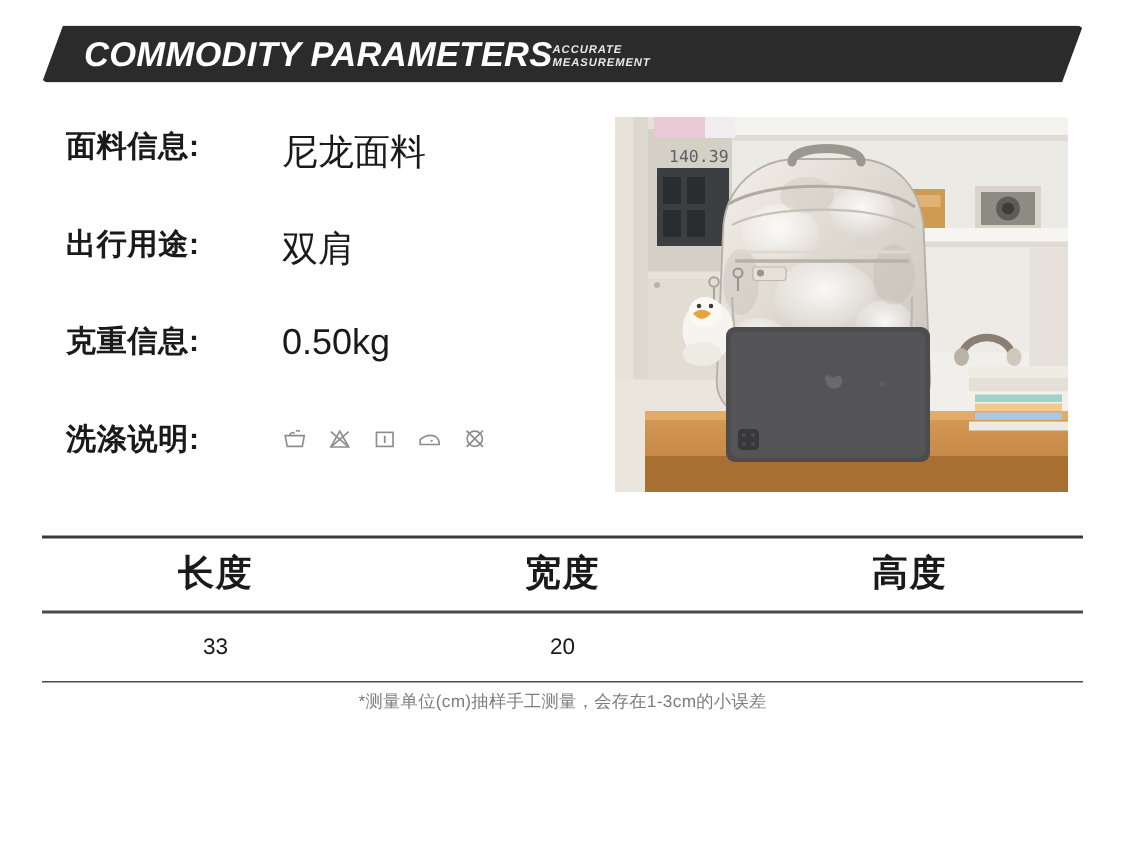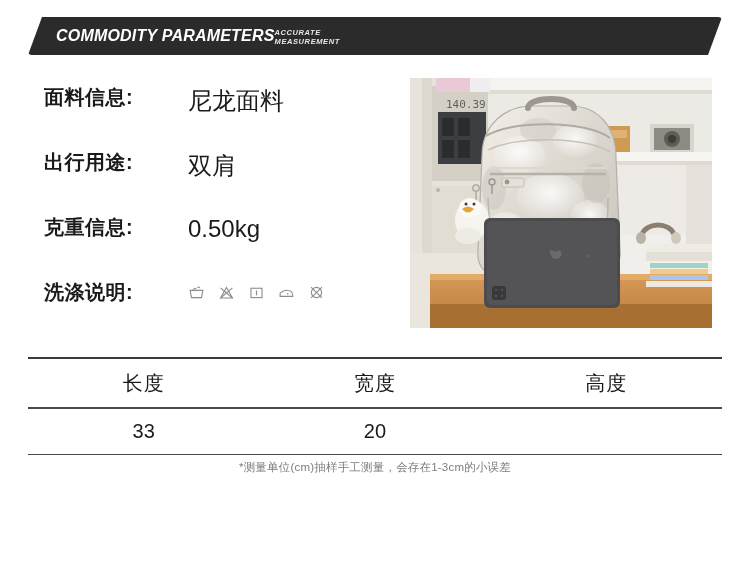--- a/index.html
+++ b/index.html
@@ -31,21 +31,21 @@
   .banner-inner {
     position: absolute;
     left: 56px;
     top: 17px;
     height: 38px;
     display: flex;
     align-items: center;
   }
   .banner-title {
     color: #ffffff;
-    font-size: 16px;
+    font-size: 23px;
     font-weight: bold;
     font-style: italic;
     letter-spacing: 0.2px;
     white-space: nowrap;
   }
   .banner-sub {
     margin-left: 0;
     color: #e8e8e8;
     font-size: 7.5px;
     font-weight: bold;
@@ -125,27 +125,27 @@
     width: 100%;
   }
   .tcell {
     text-align: center;
     color: #1a1a1a;
   }
   .tcell.c1 { width: 33.33%; }
   .tcell.c2 { width: 33.33%; }
   .tcell.c3 { width: 33.34%; }
   .thead .tcell {
-    font-size: 20px;
-    font-weight: normal;
+    font-size: 24px;
+    font-weight: bold;
     line-height: 48px;
     letter-spacing: 1px;
   }
   .tbody .tcell {
-    font-size: 20px;
+    font-size: 15px;
     font-weight: normal;
     line-height: 45px;
   }
 
   
   .footnote {
     position: absolute;
     left: 0;
     top: 460px;
     width: 750px;

